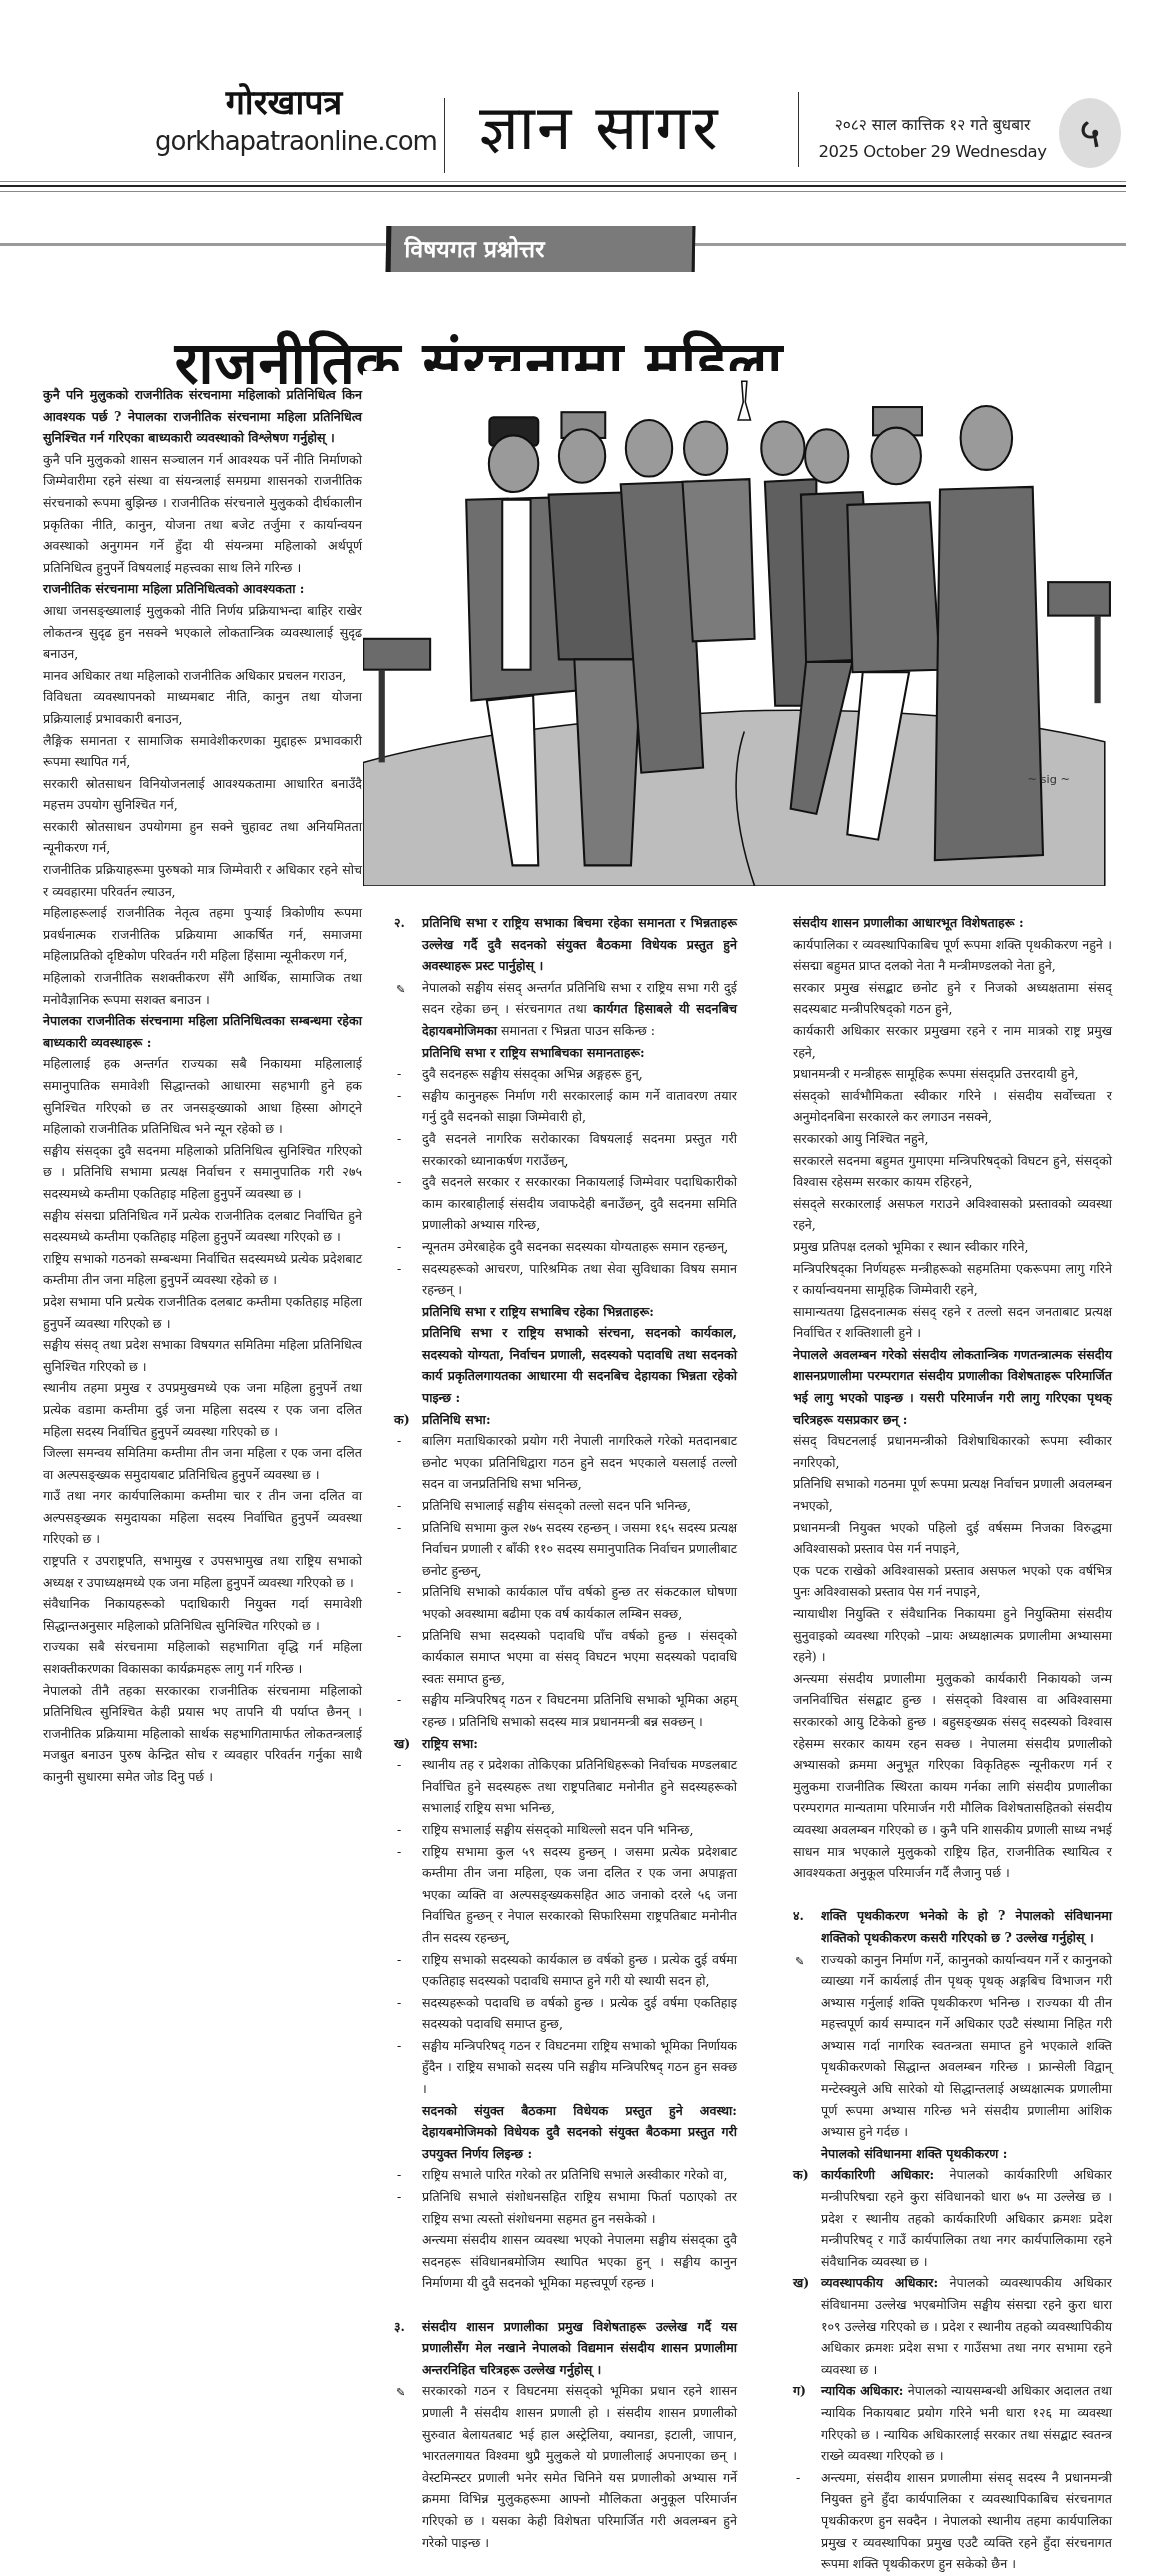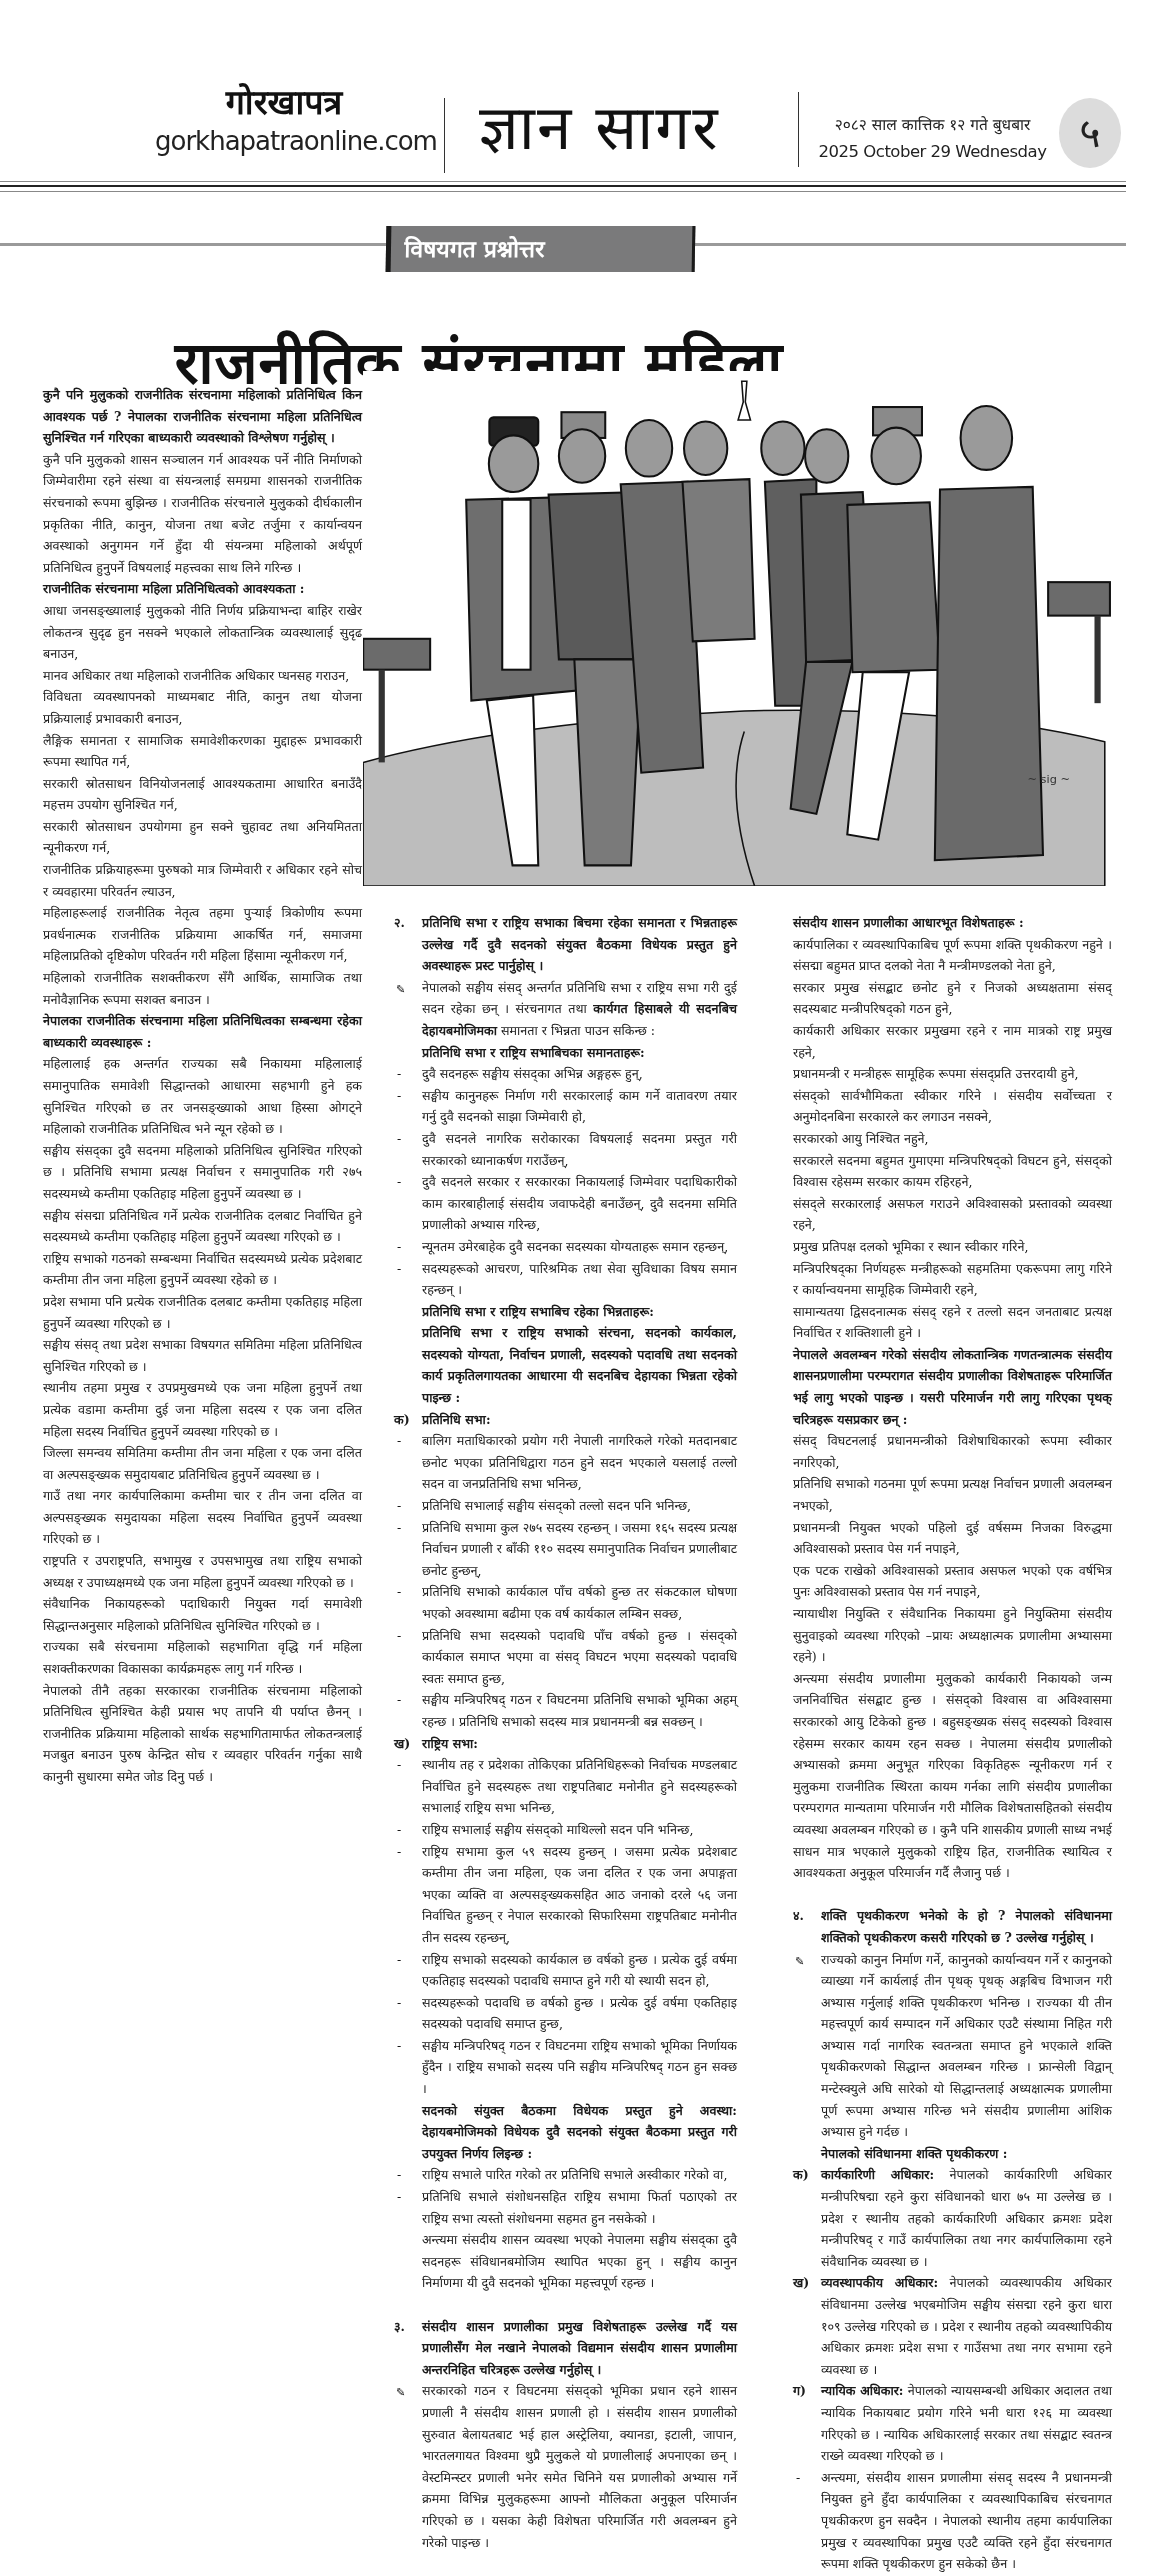--- a/index.html
+++ b/index.html
@@ -125,21 +125,21 @@
     </g>
     <text x="1290" y="800" font-size="22" fill="#333" font-family="DejaVu Sans, sans-serif">~ sig ~</text>
   </svg>
 </div>
 
 <section class="col col-left">
   <p class="q">कुनै पनि मुलुकको राजनीतिक संरचनामा महिलाको प्रतिनिधित्व किन आवश्यक पर्छ ? नेपालका राजनीतिक संरचनामा महिला प्रतिनिधित्व सुनिश्चित गर्न गरिएका बाध्यकारी व्यवस्थाको विश्लेषण गर्नुहोस् ।</p>
   <p>कुनै पनि मुलुकको शासन सञ्चालन गर्न आवश्यक पर्ने नीति निर्माणको जिम्मेवारीमा रहने संस्था वा संयन्त्रलाई समग्रमा शासनको राजनीतिक संरचनाको रूपमा बुझिन्छ । राजनीतिक संरचनाले मुलुकको दीर्घकालीन प्रकृतिका नीति, कानुन, योजना तथा बजेट तर्जुमा र कार्यान्वयन अवस्थाको अनुगमन गर्ने हुँदा यी संयन्त्रमा महिलाको अर्थपूर्ण प्रतिनिधित्व हुनुपर्ने विषयलाई महत्त्वका साथ लिने गरिन्छ ।</p>
   <p class="h">राजनीतिक संरचनामा महिला प्रतिनिधित्वको आवश्यकता :</p>
   <p>आधा जनसङ्ख्यालाई मुलुकको नीति निर्णय प्रक्रियाभन्दा बाहिर राखेर लोकतन्त्र सुदृढ हुन नसक्ने भएकाले लोकतान्त्रिक व्यवस्थालाई सुदृढ बनाउन,</p>
-  <p>मानव अधिकार तथा महिलाको राजनीतिक अधिकार प्धनसह गराउन,</p>
+  <p>मानव अधिकार तथा महिलाको राजनीतिक अधिकार प्रचलन गराउन,</p>
   <p>विविधता व्यवस्थापनको माध्यमबाट नीति, कानुन तथा योजना प्रक्रियालाई प्रभावकारी बनाउन,</p>
   <p>लैङ्गिक समानता र सामाजिक समावेशीकरणका मुद्दाहरू प्रभावकारी रूपमा स्थापित गर्न,</p>
   <p>सरकारी स्रोतसाधन विनियोजनलाई आवश्यकतामा आधारित बनाउँदै महत्तम उपयोग सुनिश्चित गर्न,</p>
   <p>सरकारी स्रोतसाधन उपयोगमा हुन सक्ने चुहावट तथा अनियमितता न्यूनीकरण गर्न,</p>
   <p>राजनीतिक प्रक्रियाहरूमा पुरुषको मात्र जिम्मेवारी र अधिकार रहने सोच र व्यवहारमा परिवर्तन ल्याउन,</p>
   <p>महिलाहरूलाई राजनीतिक नेतृत्व तहमा पुऱ्याई त्रिकोणीय रूपमा प्रवर्धनात्मक राजनीतिक प्रक्रियामा आकर्षित गर्न, समाजमा महिलाप्रतिको दृष्टिकोण परिवर्तन गरी महिला हिंसामा न्यूनीकरण गर्न,</p>
   <p>महिलाको राजनीतिक सशक्तीकरण सँगै आर्थिक, सामाजिक तथा मनोवैज्ञानिक रूपमा सशक्त बनाउन ।</p>
   <p class="h">नेपालका राजनीतिक संरचनामा महिला प्रतिनिधित्वका सम्बन्धमा रहेका बाध्यकारी व्यवस्थाहरू :</p>
   <p>महिलालाई हक अन्तर्गत राज्यका सबै निकायमा महिलालाई समानुपातिक समावेशी सिद्धान्तको आधारमा सहभागी हुने हक सुनिश्चित गरिएको छ तर जनसङ्ख्याको आधा हिस्सा ओगट्ने महिलाको राजनीतिक प्रतिनिधित्व भने न्यून रहेको छ ।</p>
   <p>सङ्घीय संसद्का दुवै सदनमा महिलाको प्रतिनिधित्व सुनिश्चित गरिएको छ । प्रतिनिधि सभामा प्रत्यक्ष निर्वाचन र समानुपातिक गरी २७५ सदस्यमध्ये कम्तीमा एकतिहाइ महिला हुनुपर्ने व्यवस्था छ ।</p>

